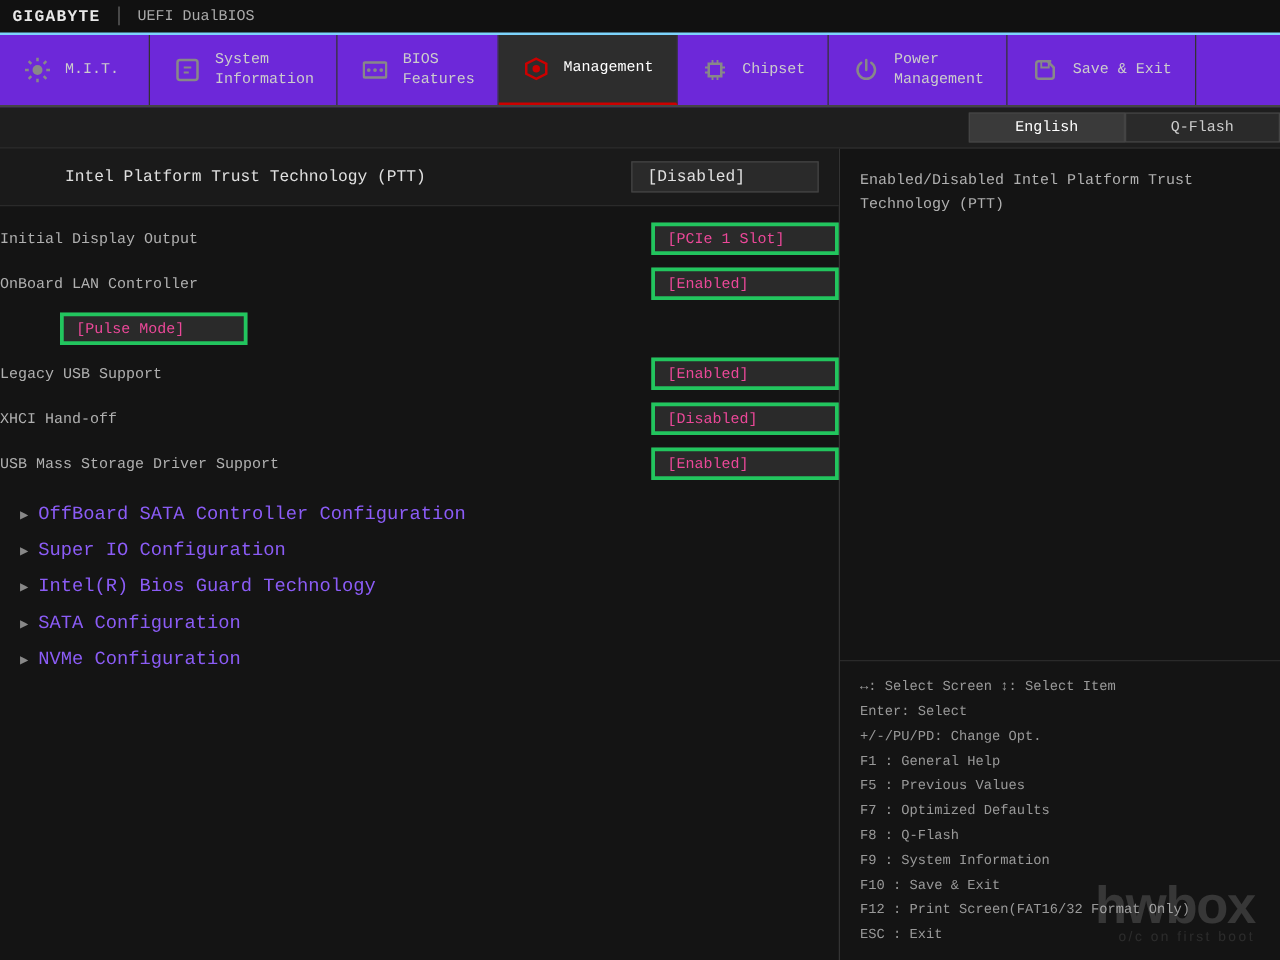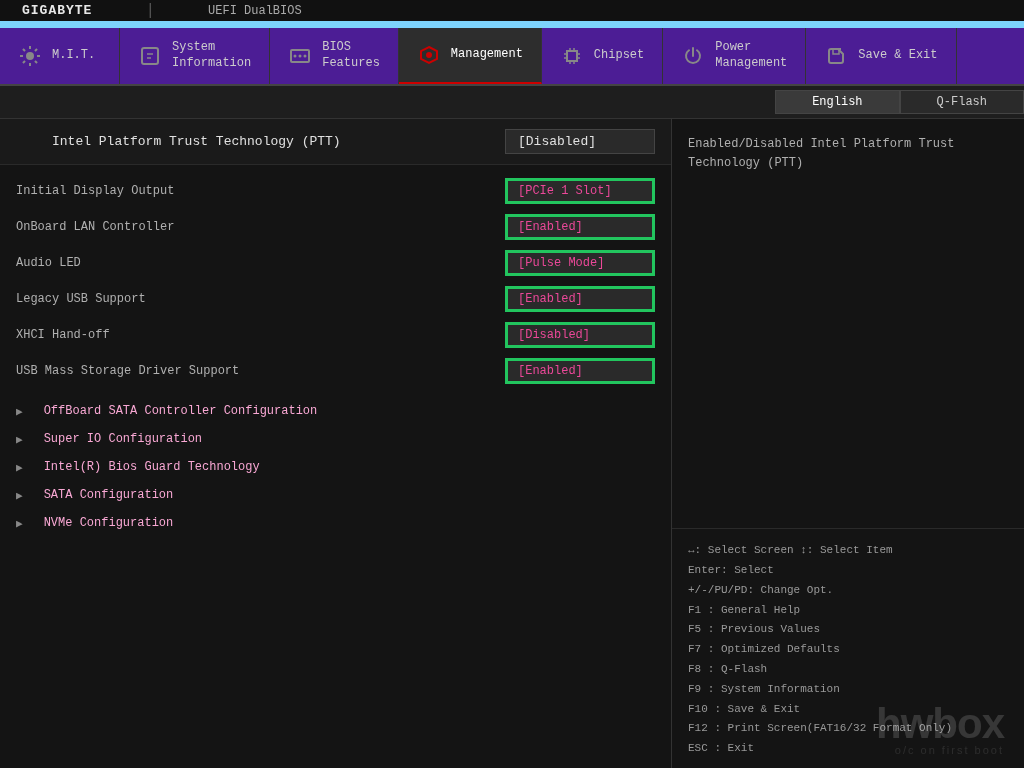--- a/index.html
+++ b/index.html
@@ -11,43 +11,42 @@
       color: #c8c8c8;
       overflow: hidden;
     }
 
     
     .header-bar {
       display: flex;
       align-items: center;
       background: #111;
       height: 28px;
-      border-bottom: 7px solid #7dd3fc;
-      padding: 0 22px;
-      gap: 43px;
+      border-bottom: 2px solid #7dd3fc;
+      padding: 0 10px;
     }
     .brand-logo {
       color: #e8e8e8;
       font-weight: bold;
       font-size: 13px;
       letter-spacing: 1px;
     }
     .brand-divider {
       color: #555;
       margin: 0 10px;
     }
     .dualbios-label {
       color: #aaa;
       font-size: 12px;
     }
 
     
     .nav-tabs {
       display: flex;
-      background: #4c1d95;
+      background: #6d28d9;
       height: 58px;
       border-bottom: 2px solid #444;
     }
     .nav-tab {
       display: flex;
       align-items: center;
       padding: 0 18px;
       cursor: pointer;
       border-right: 1px solid #333;
       min-width: 120px;
@@ -137,21 +136,21 @@
       font-family: 'Courier New', Courier, monospace;
     }
 
     
     .settings-list {
       padding: 8px 0;
     }
     .setting-row {
       display: flex;
       align-items: center;
-      padding: 5px 16px;
+      padding: 5px 0;
       min-height: 28px;
     }
     .setting-label {
       flex: 1;
       color: #b0b0b0;
       font-size: 12px;
       font-family: 'Courier New', Courier, monospace;
     }
     .setting-value {
       background: #2a2a2a;
@@ -171,24 +170,23 @@
       padding: 6px 16px;
       min-height: 28px;
       cursor: pointer;
     }
     .arrow-icon {
       color: #888;
       margin-right: 8px;
       font-size: 11px;
     }
     .section-label {
-      color: #f9a8d4;
-      font-size: 12px;
-      font-family: 'Courier New', Courier, monospace;
-      margin-left: 13px;
+      color: #8b5cf6;
+      font-size: 15px;
+      font-family: 'Courier New', Courier, monospace;
     }
 
     
     .right-panel {
       flex: 1;
       background: #141414;
       display: flex;
       flex-direction: column;
     }
     .right-info {
@@ -333,21 +331,20 @@
     <div class="settings-list">
       <div class="setting-row">
         <span class="setting-label">Initial Display Output</span>
         <span class="setting-value">[PCIe 1 Slot]</span>
       </div>
       <div class="setting-row">
         <span class="setting-label">OnBoard LAN Controller</span>
         <span class="setting-value">[Enabled]</span>
       </div>
       <div class="setting-row">
-        <span class="setting-label">Audio LED</span>
         <span class="setting-value">[Pulse Mode]</span>
       </div>
       <div class="setting-row">
         <span class="setting-label">Legacy USB Support</span>
         <span class="setting-value">[Enabled]</span>
       </div>
       <div class="setting-row">
         <span class="setting-label">XHCI Hand-off</span>
         <span class="setting-value">[Disabled]</span>
       </div>

